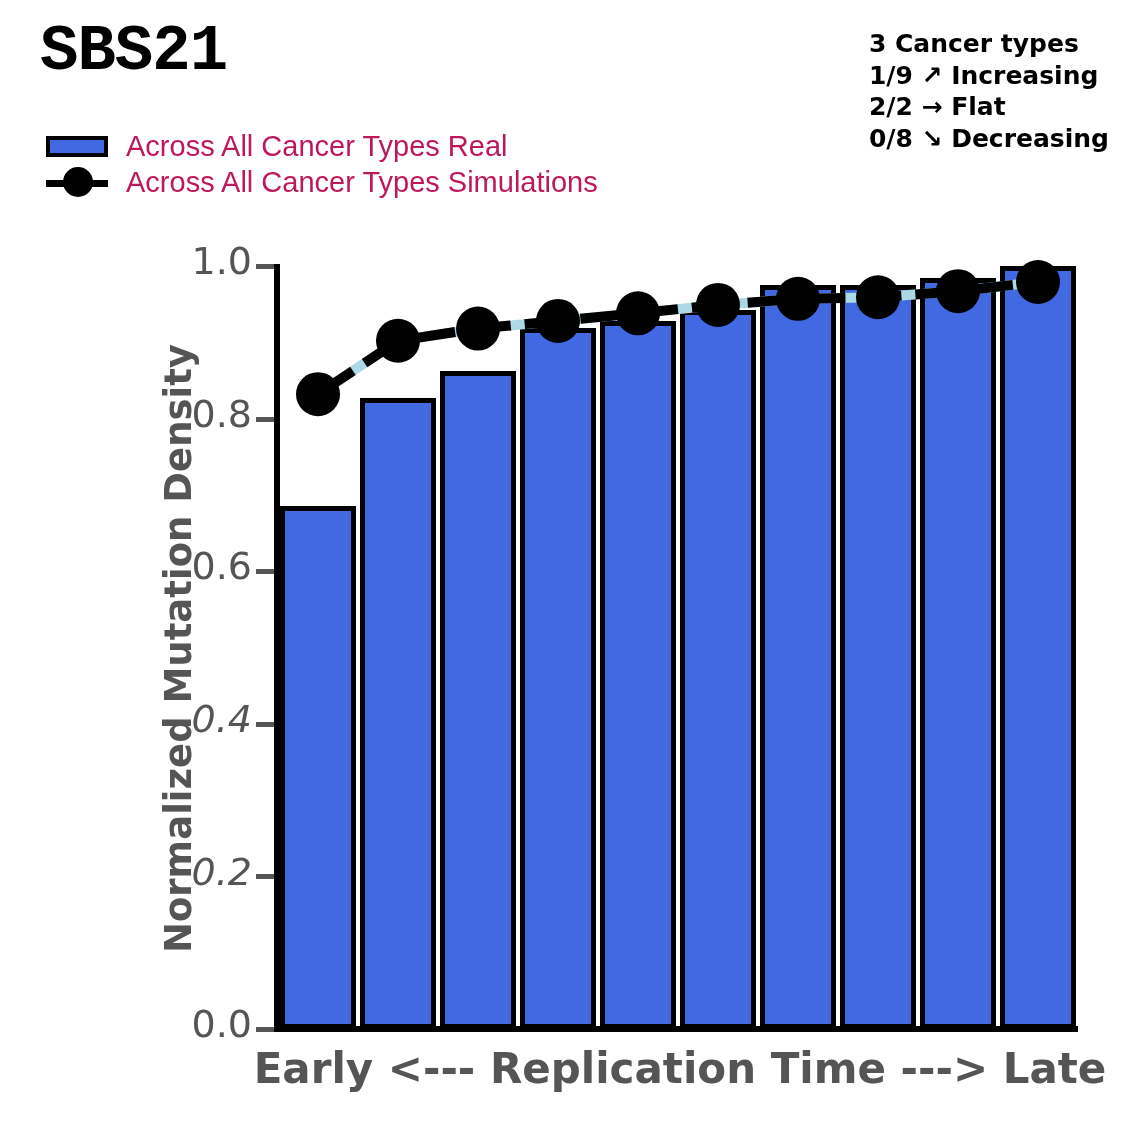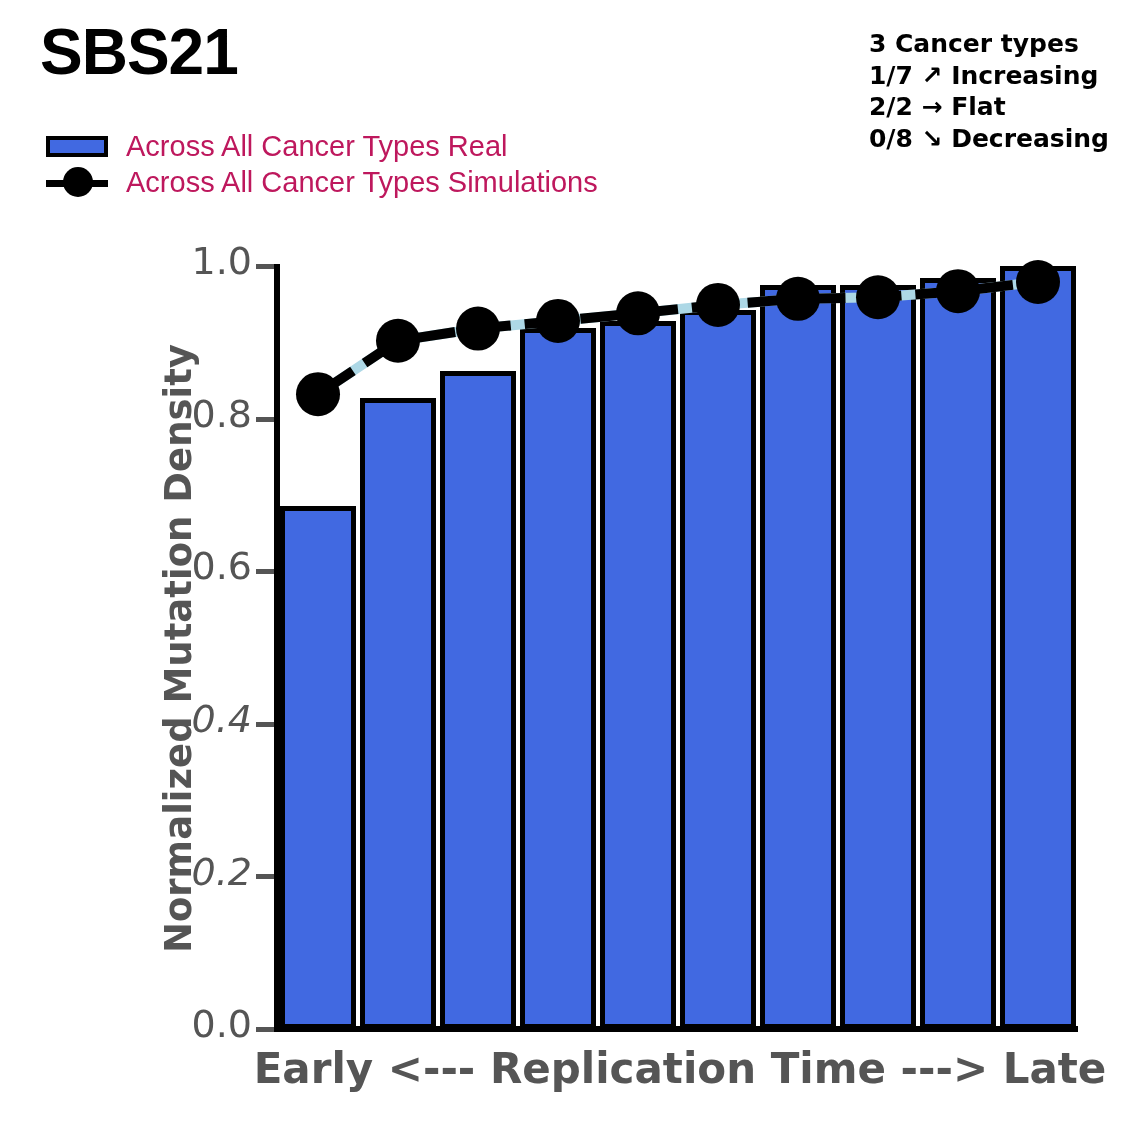--- a/index.html
+++ b/index.html
@@ -24,21 +24,21 @@
   
   #chart-title {
     position: absolute;
     left: 40px;
     top: 20px;
     font-size: 64px;
     font-weight: bold;
     color: #000000;
     letter-spacing: -1px;
     line-height: 1;
-    font-family: Liberation Sans, sans-serif;
+    font-family: Liberation Mono, monospace;
     white-space: nowrap;
   }
 
   
   #legend {
     position: absolute;
     left: 42px;
     top: 128px;
     width: 620px;
   }
@@ -212,21 +212,21 @@
         <div class="legend-line"></div>
         <div class="legend-line-gap"></div>
         <div class="legend-dot"></div>
       </div>
       <div class="legend-label">Across All Cancer Types Simulations</div>
     </div>
   </div>
 
   <div id="annotation">
     <div>3 Cancer types</div>
-    <div>1/7 ↗ Increasing</div>
+    <div>1/9 ↗ Increasing</div>
     <div>2/2 → Flat</div>
     <div>0/8 ↘ Decreasing</div>
   </div>
 
   <div id="ylabel">Normalized Mutation Density</div>
 
   <div id="xlabel">Early &lt;--- Replication Time ---&gt; Late</div>
 
   <div id="yaxis-spine"></div>
   <div id="xaxis-spine"></div>

